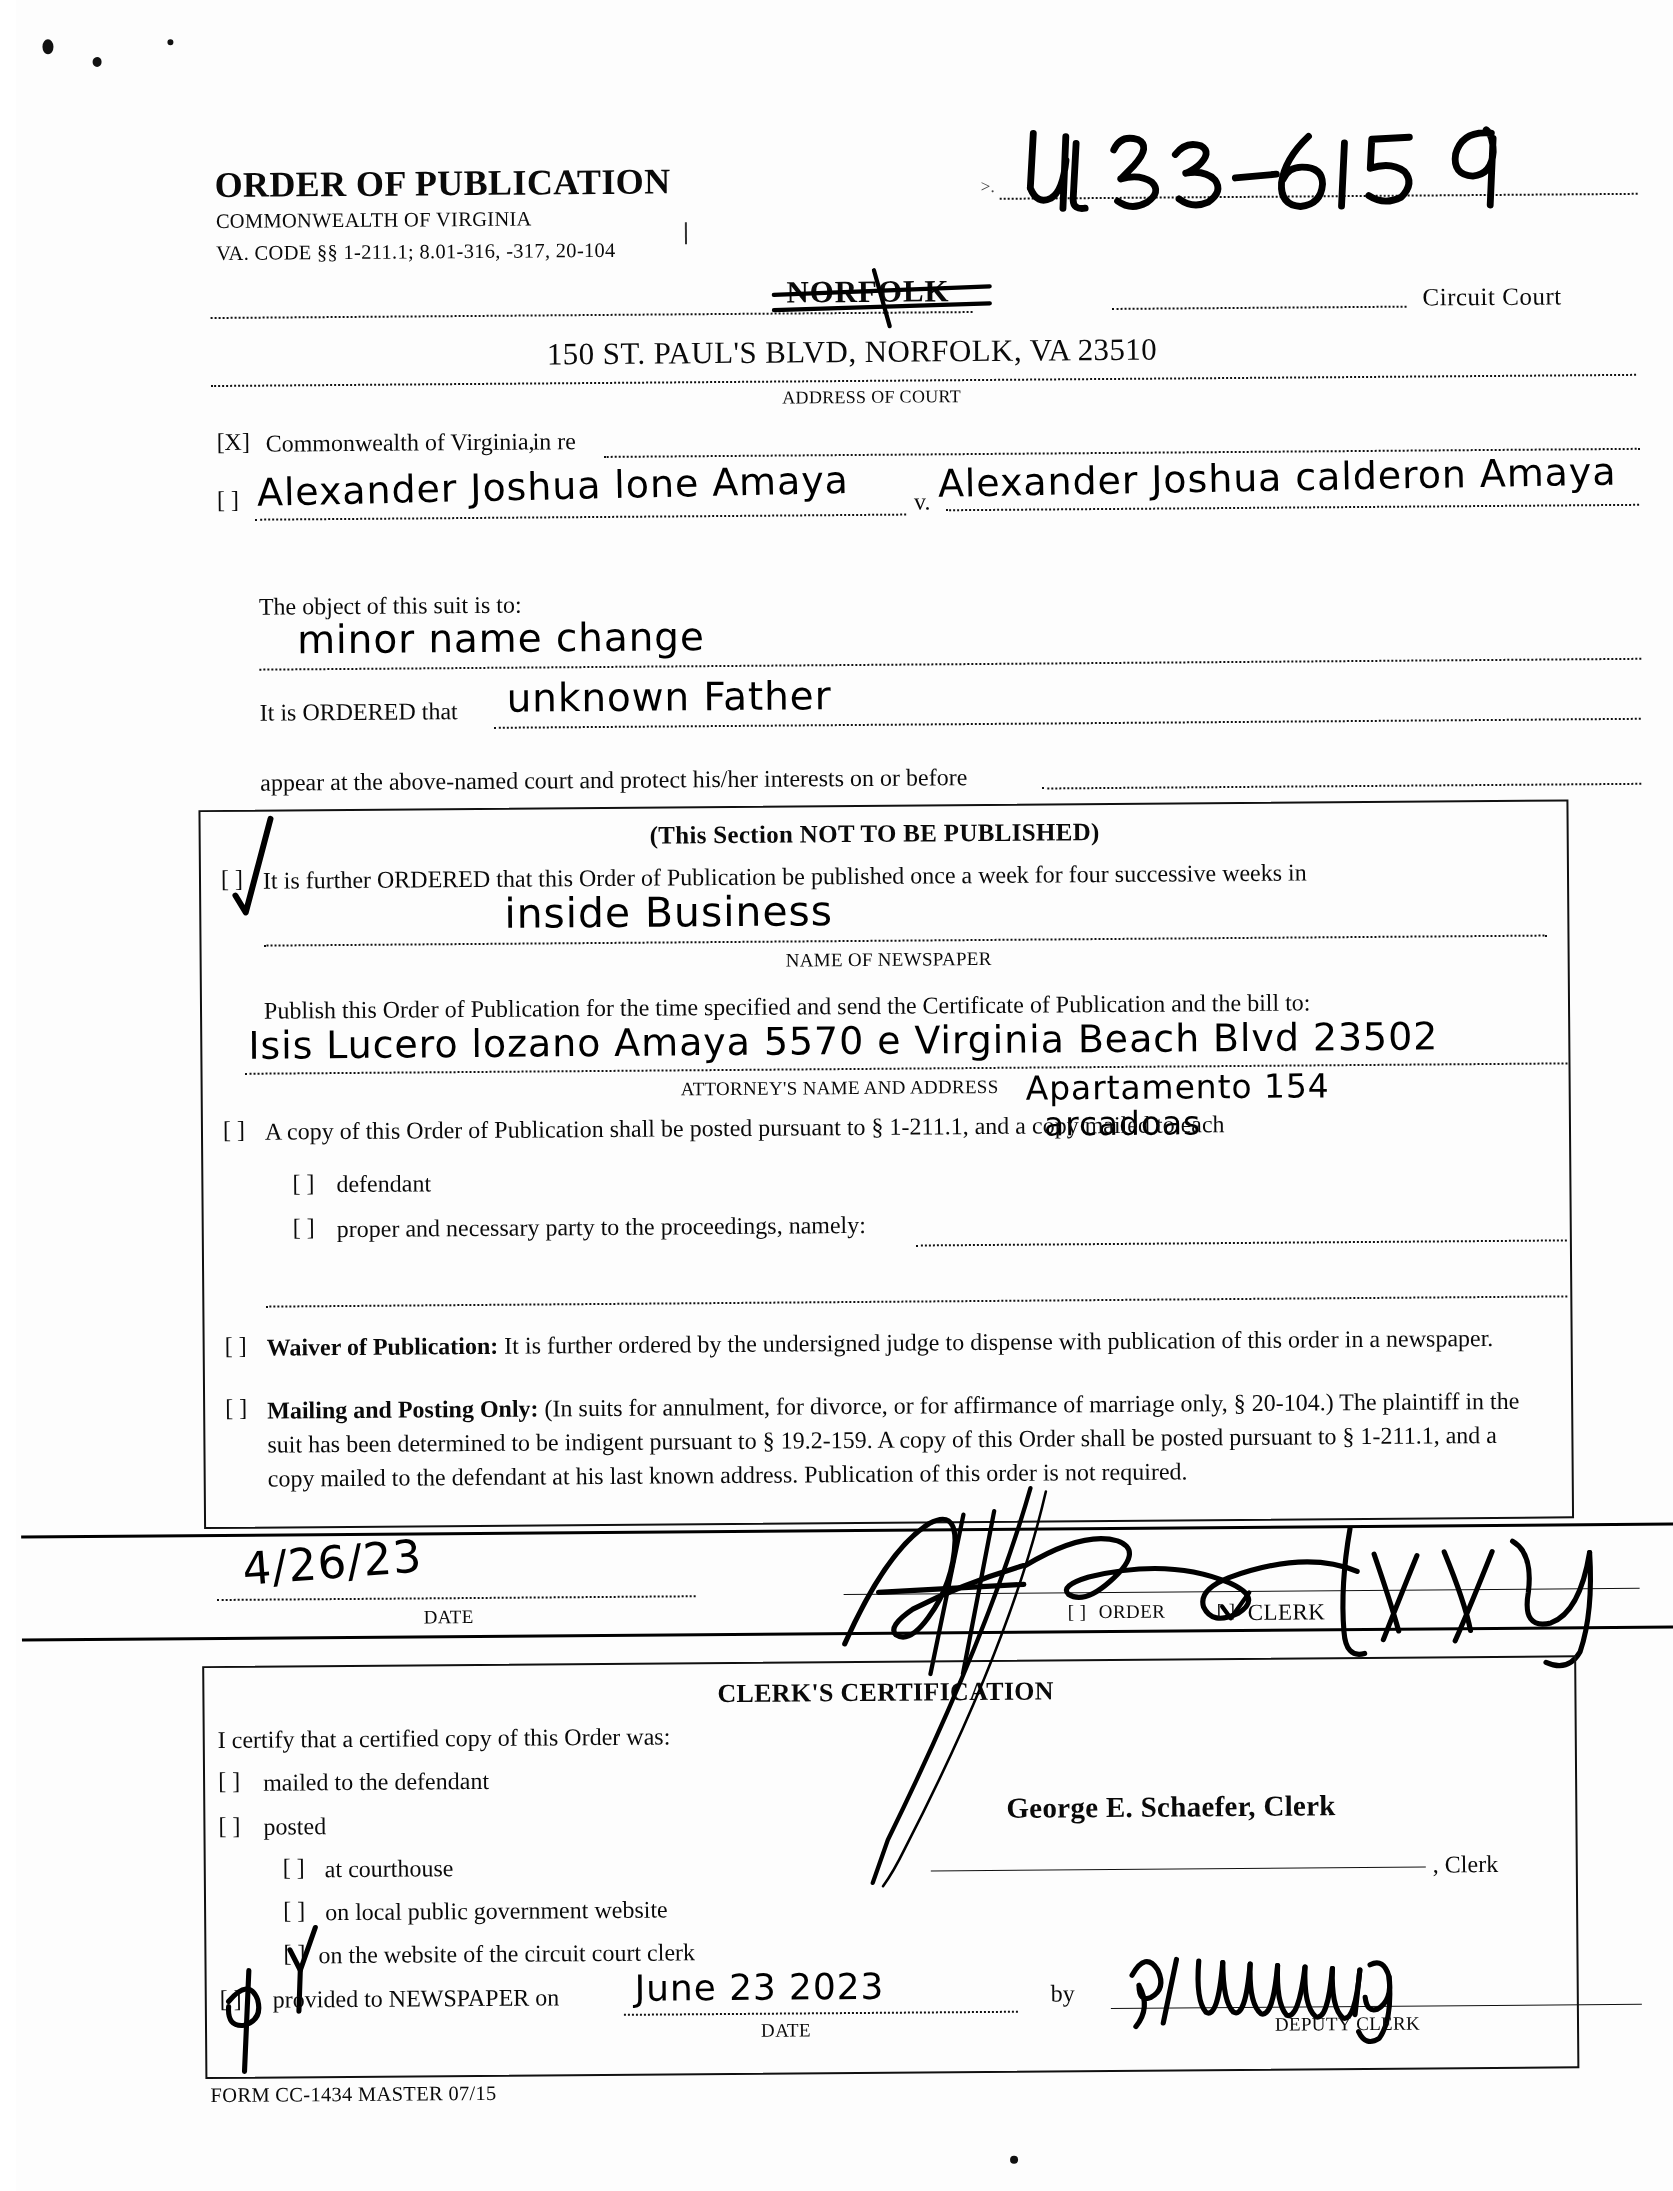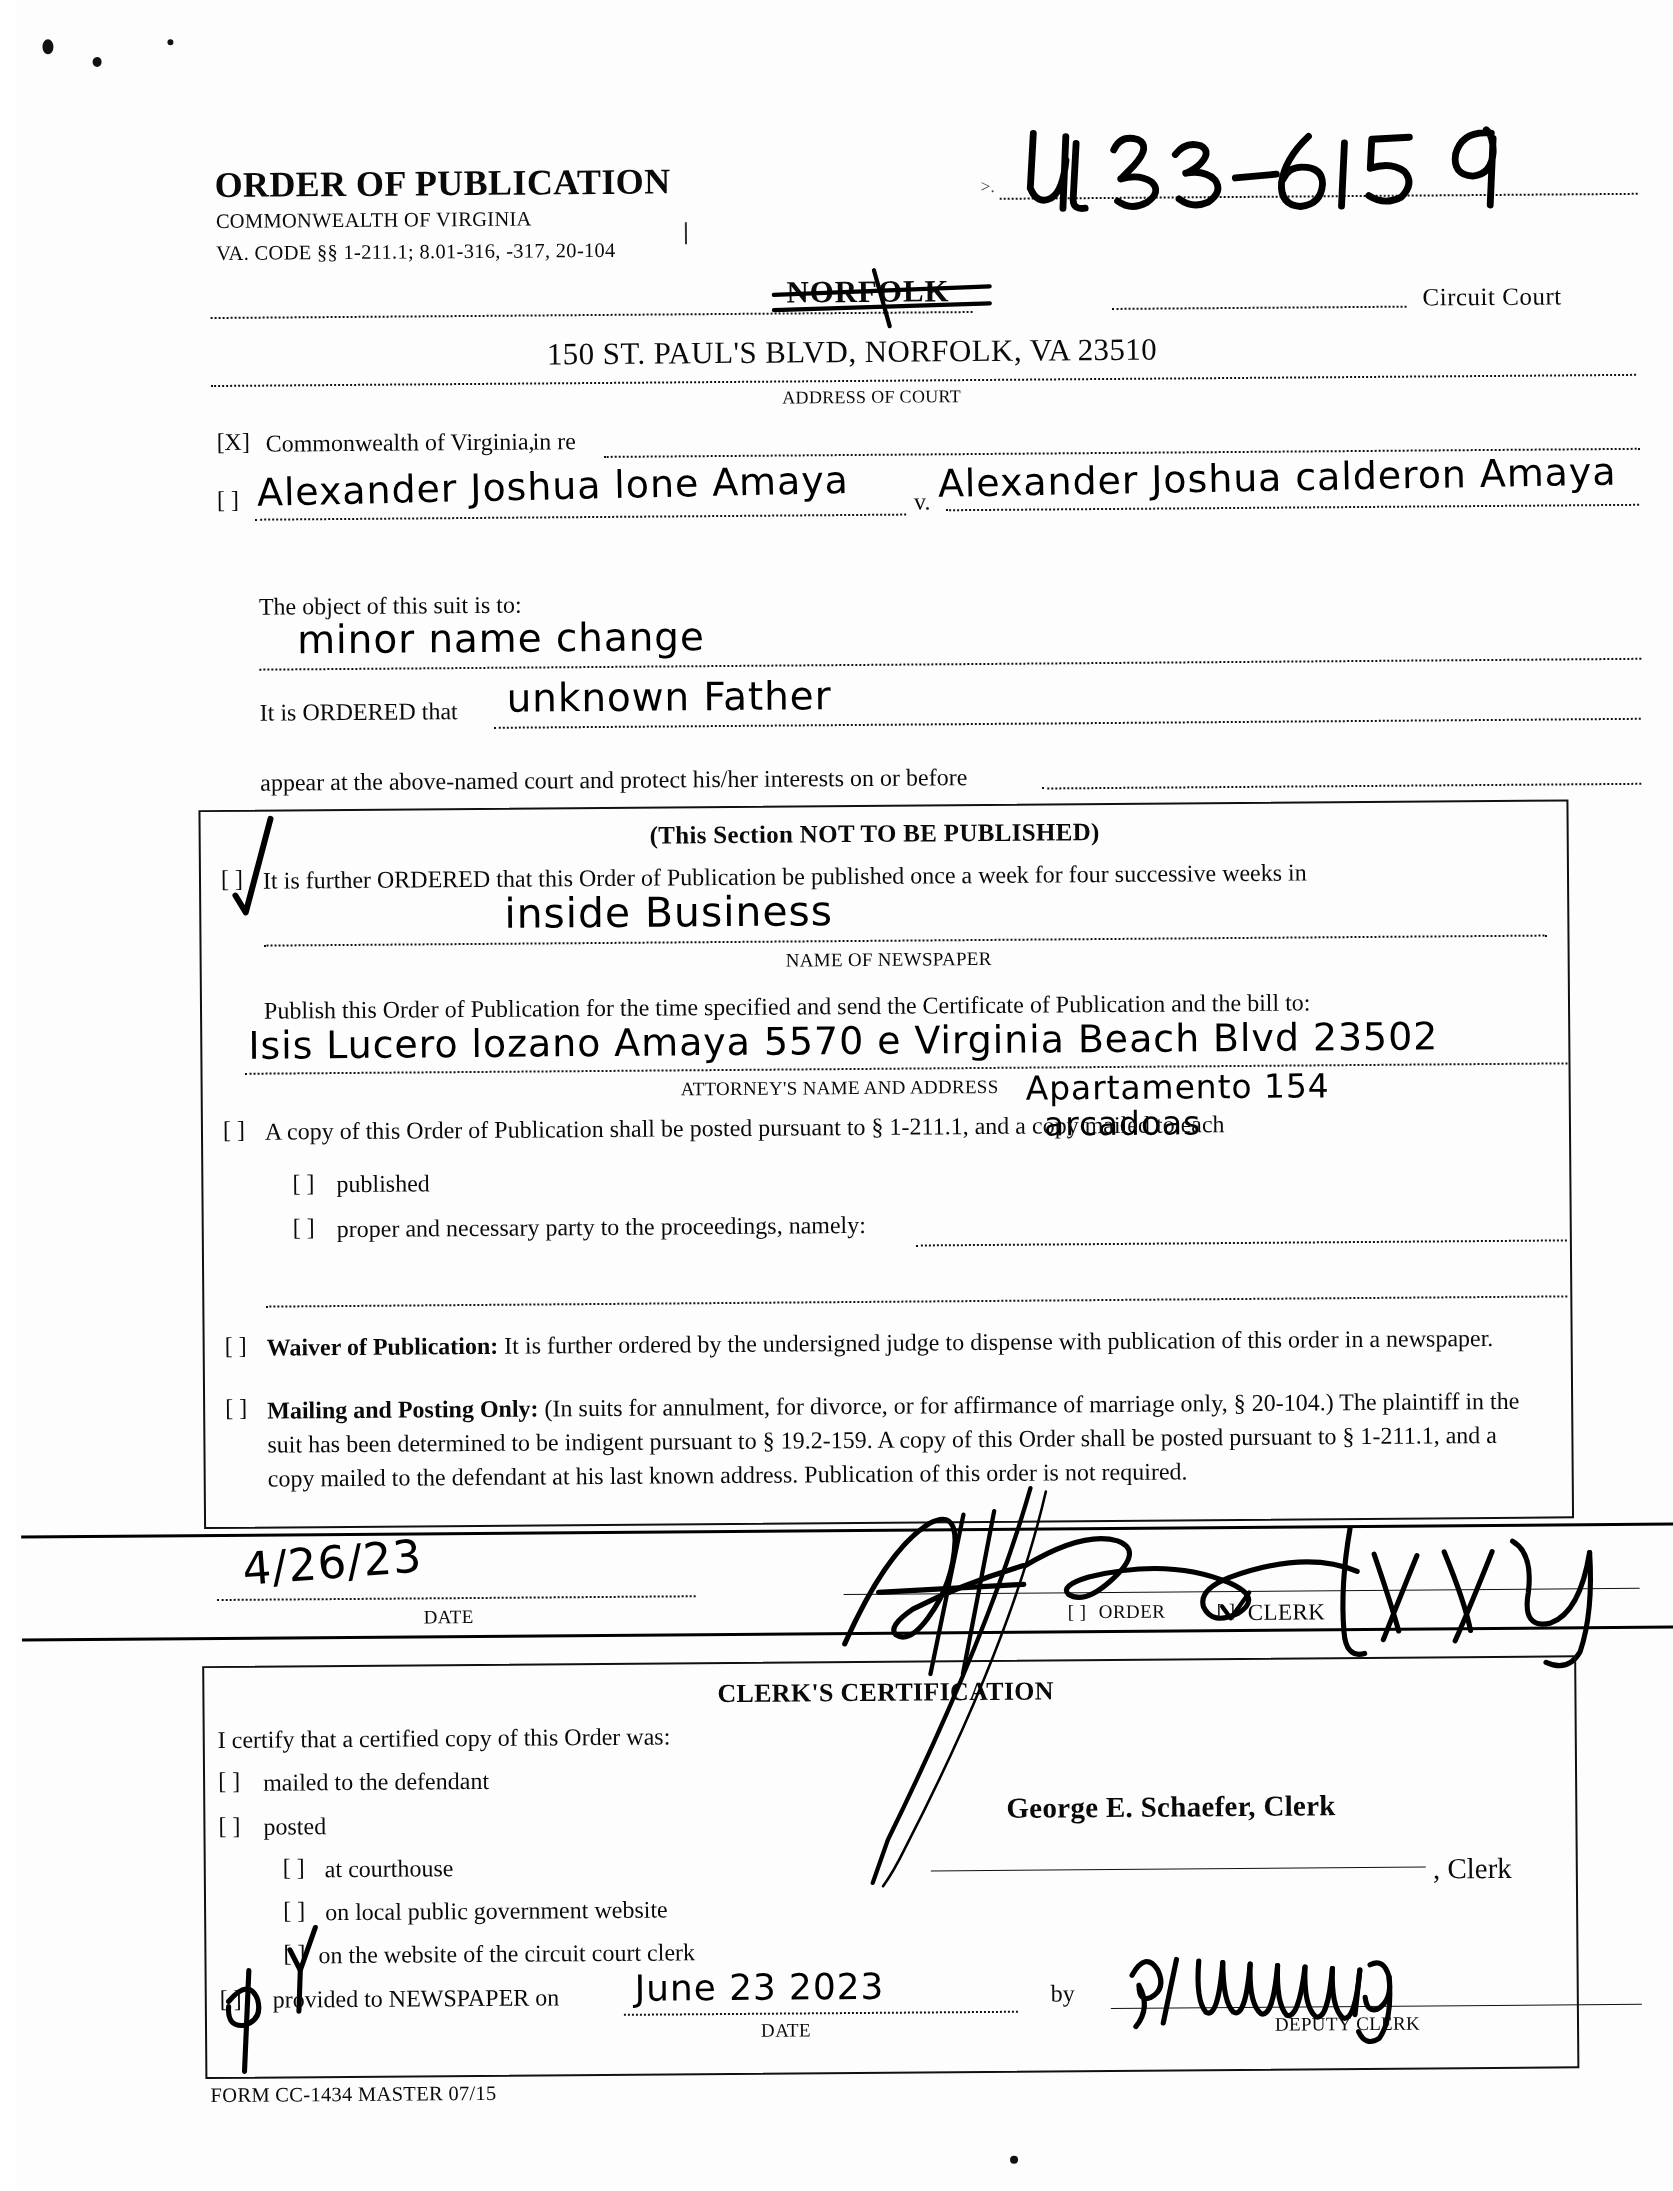--- a/index.html
+++ b/index.html
@@ -138,21 +138,21 @@
   <div class="abs dotline" style="left:227px;top:1068px;width:1323px;"></div>
   <div class="abs hand" style="left:231px;top:1019px;font-size:38px;white-space:nowrap;">Isis Lucero lozano Amaya   5570 e Virginia Beach Blvd 23502</div>
   <div class="abs hand" style="left:1008px;top:1070px;font-size:33px;white-space:nowrap;">Apartamento 154</div>
   <div class="abs hand" style="left:1026px;top:1106px;font-size:33px;white-space:nowrap;">arcadoas</div>
   <div class="abs lbl" style="left:663px;top:1077px;font-size:19px;">ATTORNEY'S NAME AND ADDRESS</div>
 
   <div class="abs body" style="left:205px;top:1109px;font-size:24px;">[ ]</div>
   <div class="abs body" style="left:247px;top:1111px;font-size:24px;width:1258px;">A copy of this Order of Publication shall be posted pursuant to § 1-211.1, and a copy mailed to each</div>
 
   <div class="abs body" style="left:274px;top:1163px;font-size:24px;">[ ]</div>
-  <div class="abs body" style="left:318px;top:1164px;font-size:24px;">published</div>
+  <div class="abs body" style="left:318px;top:1164px;font-size:24px;">defendant</div>
 
   <div class="abs body" style="left:274px;top:1207px;font-size:24px;">[ ]</div>
   <div class="abs body" style="left:318px;top:1209px;font-size:24px;">proper and necessary party to the proceedings, namely:</div>
   <div class="abs dotline" style="left:897px;top:1245px;width:651px;"></div>
   <div class="abs dotline" style="left:247px;top:1301px;width:1301px;"></div>
 
   <div class="abs body" style="left:205px;top:1325px;font-size:24px;">[ ]</div>
   <div class="abs body" style="left:247px;top:1327px;font-size:24px;width:1258px;">
     <span class="bold">Waiver of Publication:</span>
     <span>It is further ordered by the undersigned judge to dispense with publication of this order in a newspaper.</span>
@@ -240,21 +240,21 @@
     <path d="M220 32 Q218 78 232 90 Q246 96 252 34" stroke-width="6"></path>
     <path d="M252 34 Q250 80 264 92 Q278 96 284 36" stroke-width="6"></path>
     <path d="M284 36 L278 88" stroke-width="6"></path>
     <path d="M296 30 Q312 22 318 44 Q322 72 304 82 Q292 86 290 68" stroke-width="6"></path>
     <path d="M318 44 Q322 94 306 116 Q290 126 282 108" stroke-width="6"></path>
   </svg>
   <div class="abs lbl" style="left:1250px;top:2017px;font-size:19px;">DEPUTY CLERK</div>
 
   <div class="abs" style="left:983px;top:1793px;font-size:29px;font-weight:700;letter-spacing:0.3px;">George E. Schaefer, Clerk</div>
   <div class="abs solidline" style="left:907px;top:1871px;width:495px;"></div>
-  <div class="abs body" style="left:1409px;top:1853px;font-size:29px;">, Clerk</div>
+  <div class="abs body" style="left:1409px;top:1853px;font-size:24px;">, Clerk</div>
 
   <svg class="ink" style="left:753px;top:1481px;width:308px;height:479px;" viewBox="0 0 360 560">
     <path d="M300 10 Q250 180 130 420 Q120 448 112 470" stroke-width="5"></path>
     <path d="M318 14 Q276 190 150 430 Q136 458 124 474" stroke-width="3"></path>
   </svg>
 
   <div class="abs lbl" style="left:185px;top:2079px;font-size:20.5px;letter-spacing:0.3px;">FORM CC-1434 MASTER 07/15</div>
 
  </div>
 </div>

